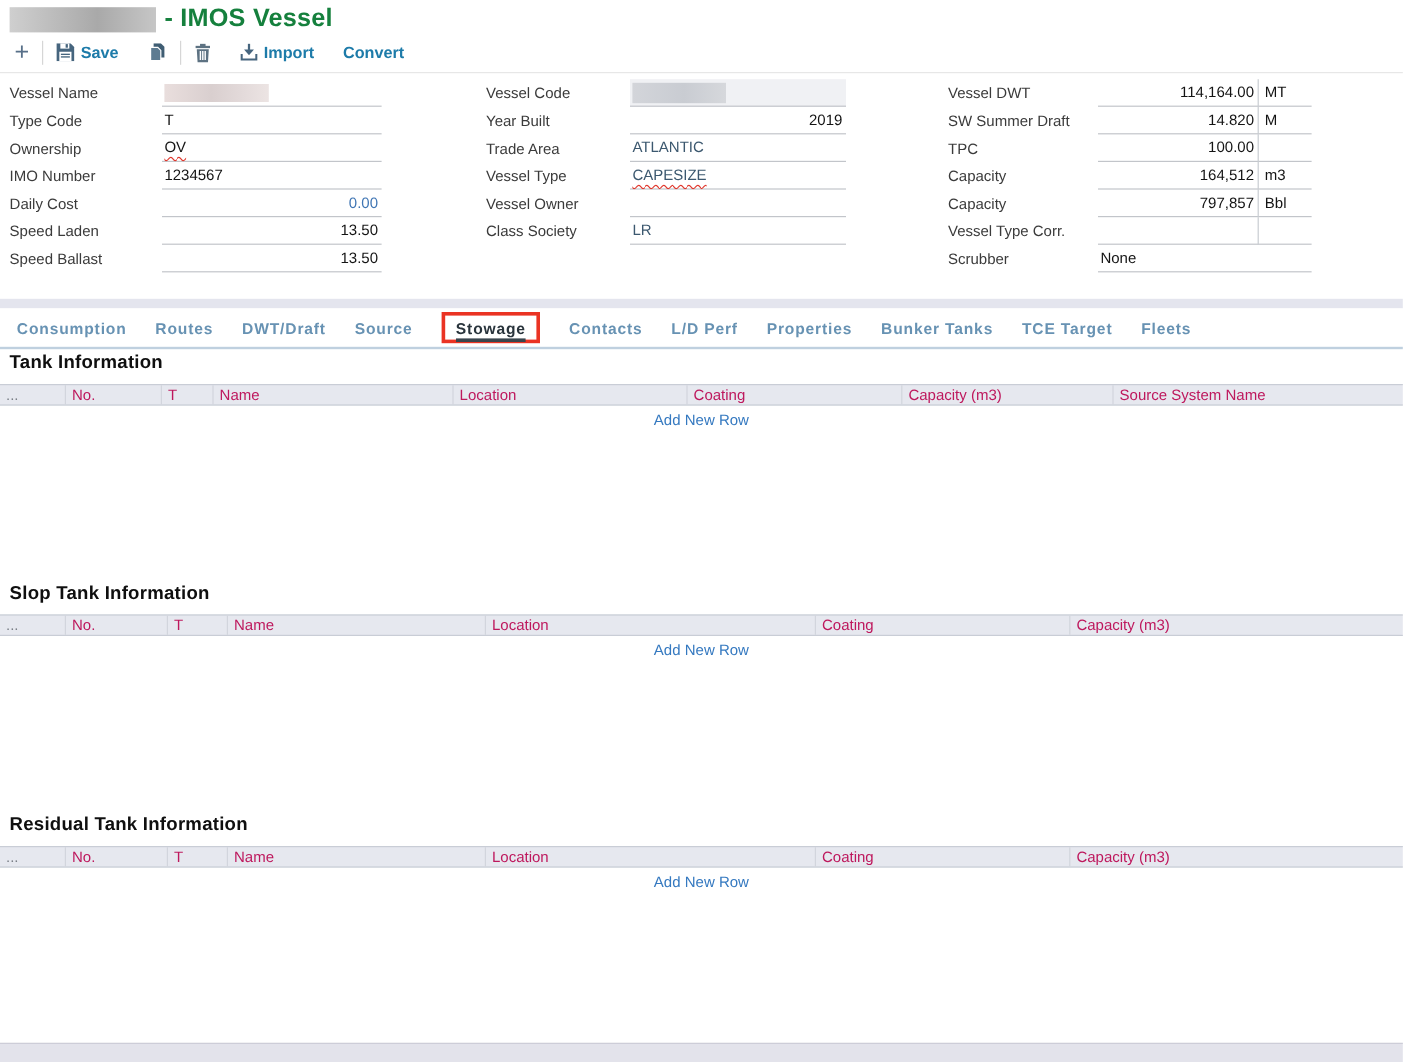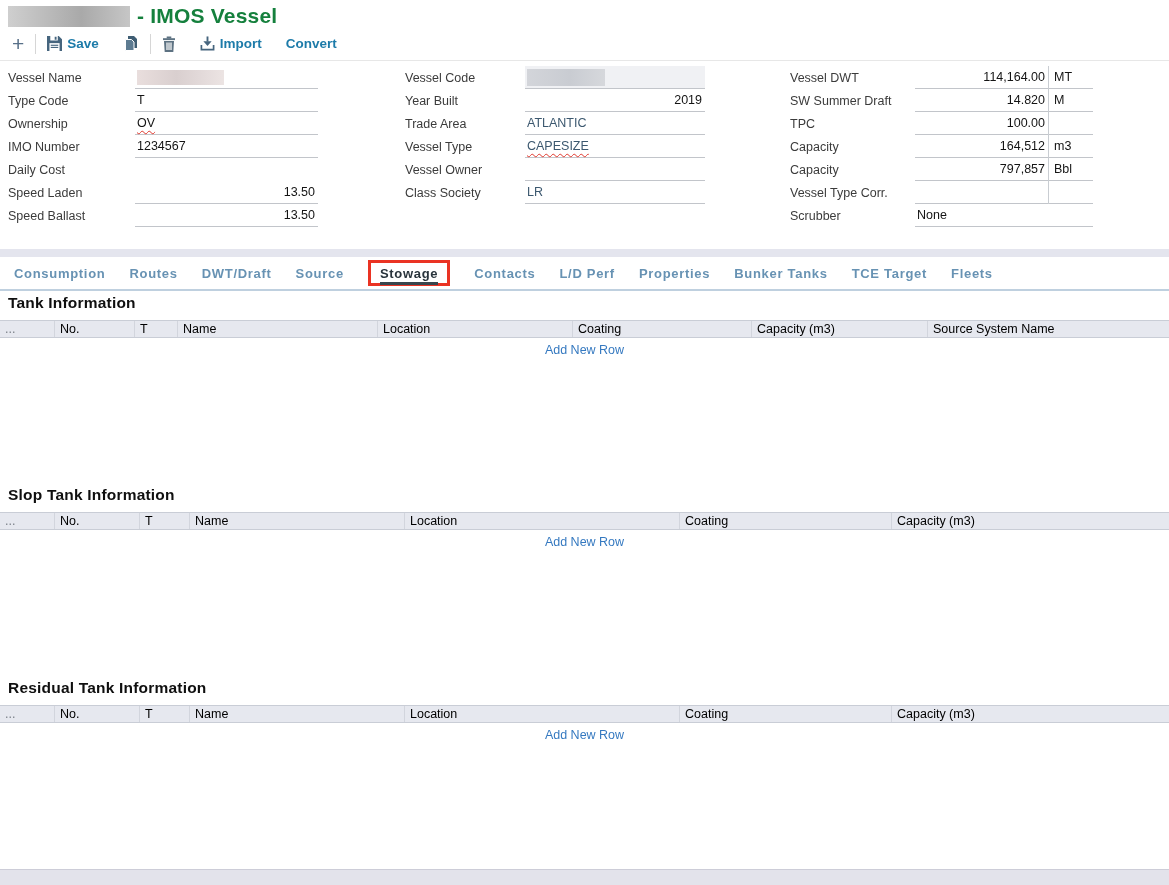--- a/index.html
+++ b/index.html
@@ -54,21 +54,21 @@
   .tab { font-size:13px; font-weight:bold; color:#6792b3; letter-spacing:.7px; cursor:pointer; white-space:nowrap; }
   .tab-active-box { border:3px solid #ea3323; padding:3px 9px 2px 9px; display:inline-block; }
   .tab-active { color:#29343c; border-bottom:3px solid #39454d; padding-bottom:1px; }
 
   
   .section { position:absolute; left:0; width:1169px; }
   #sec-tank { top:293px; } #sec-slop { top:485px; } #sec-res { top:678px; }
   .sec-title { font-size:15.5px; font-weight:bold; color:#0f0f0f; padding-left:8px; line-height:20px; letter-spacing:.2px; }
   .thead { display:flex; margin-top:7px; height:18px; background:#e6e8ef;
            border-top:1px solid #c9cdd6; border-bottom:1px solid #c9cdd6; }
-  .th { height:100%; display:flex; align-items:center; padding-left:5px; color:#000000; font-size:12.5px;
+  .th { height:100%; display:flex; align-items:center; padding-left:5px; color:#be185d; font-size:12.5px;
         border-right:1px solid #d2d5dd; overflow:hidden; white-space:nowrap; }
   .th:last-child { border-right:none; }
   .th-dots { color:#7a7f87; }
   .addrow { display:block; text-align:center; margin-top:5px; color:#3579c0; font-size:12.5px; cursor:pointer; }
 
   
   .footer { position:absolute; left:0; bottom:0; width:1169px; height:16px; background:#e3e3eb; border-top:1px solid #cdcdd8; }
 </style>
 </head>
 <body>
@@ -153,20 +153,23 @@
         </div>
     </div>
     <div class="frow">
       <div class="flabel">IMO Number</div>
       <div class="ffield">
           <span class="fval v-left">1234567</span>
         </div>
     </div>
     <div class="frow">
       <div class="flabel">Daily Cost</div>
+      <div class="ffield">
+          <span class="fval v-right v-blue">0.00</span>
+        </div>
     </div>
     <div class="frow">
       <div class="flabel">Speed Laden</div>
       <div class="ffield">
           <span class="fval v-right">13.50</span>
         </div>
     </div>
     <div class="frow">
       <div class="flabel">Speed Ballast</div>
       <div class="ffield">

